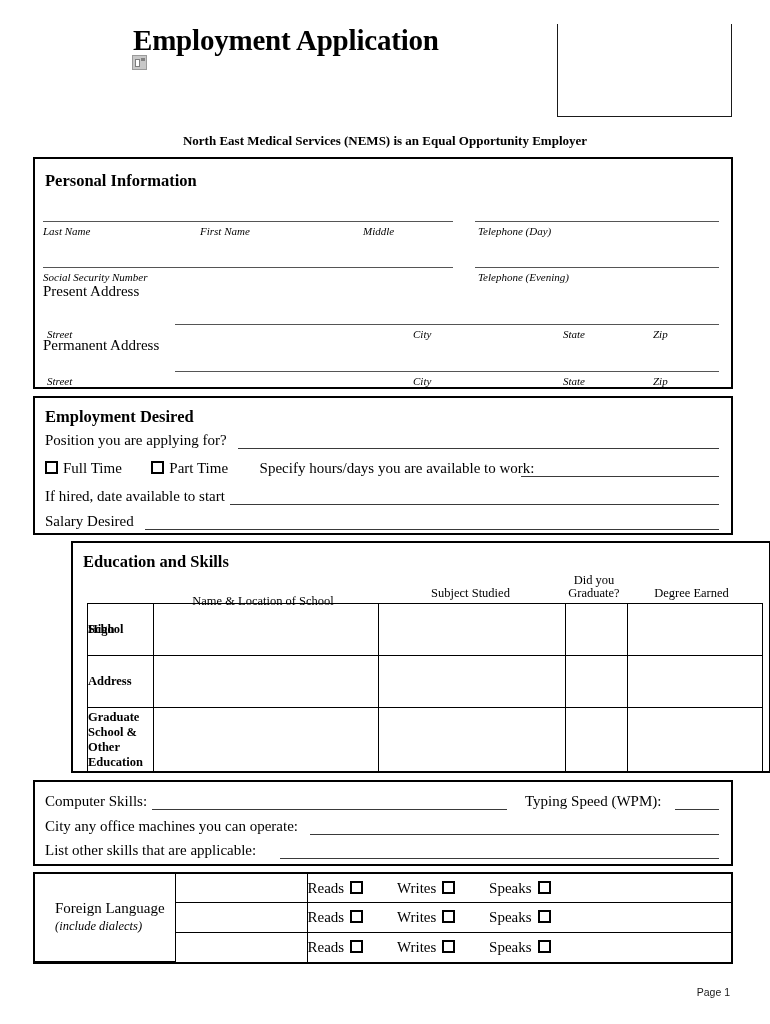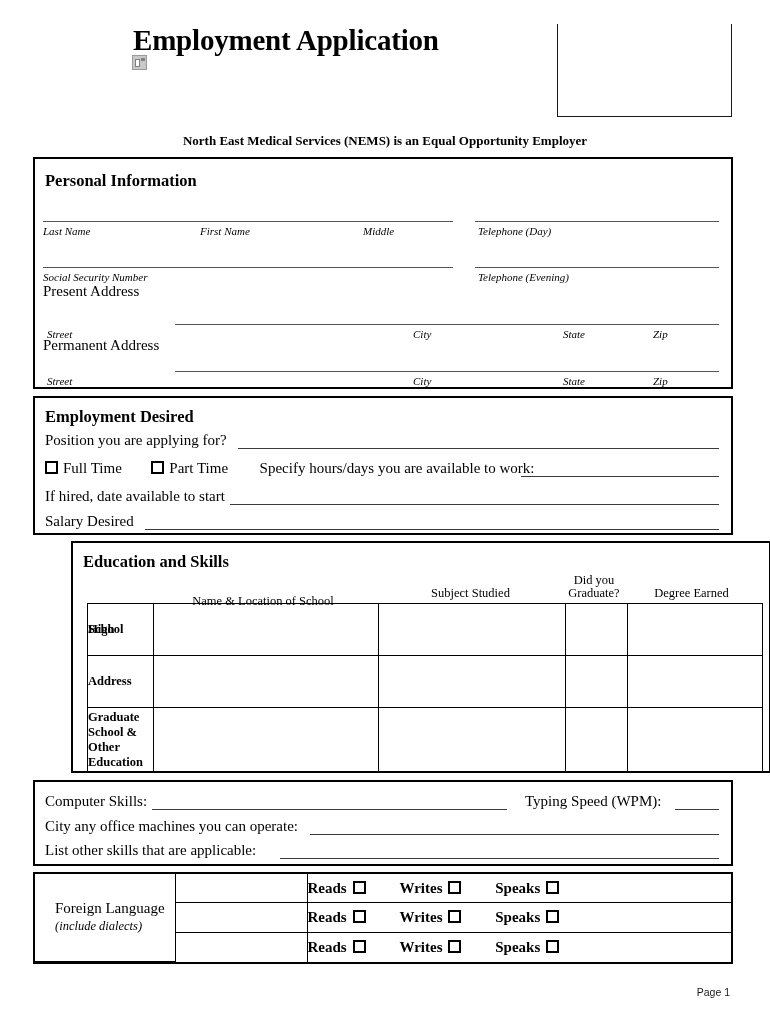--- a/index.html
+++ b/index.html
@@ -204,21 +204,20 @@
   .lang-name {
     font-size: 15px;
     line-height: 17px;
     padding-left: 9px;
   }
   .lang-name i { font-size: 12.5px; }
   .skill-cell {
     font-size: 15px;
     padding-left: 14px;
     white-space: nowrap;
-    font-weight: bold;
   }
   .skill-cell .sk { display: inline-block; margin-right: 30px; }
   .skill-cell .cb {
     display: inline-block;
     width: 13px; height: 13px;
     border: 2px solid #000000;
     box-sizing: border-box;
     vertical-align: -1px;
     margin-left: 6px;
     background: #fff;

